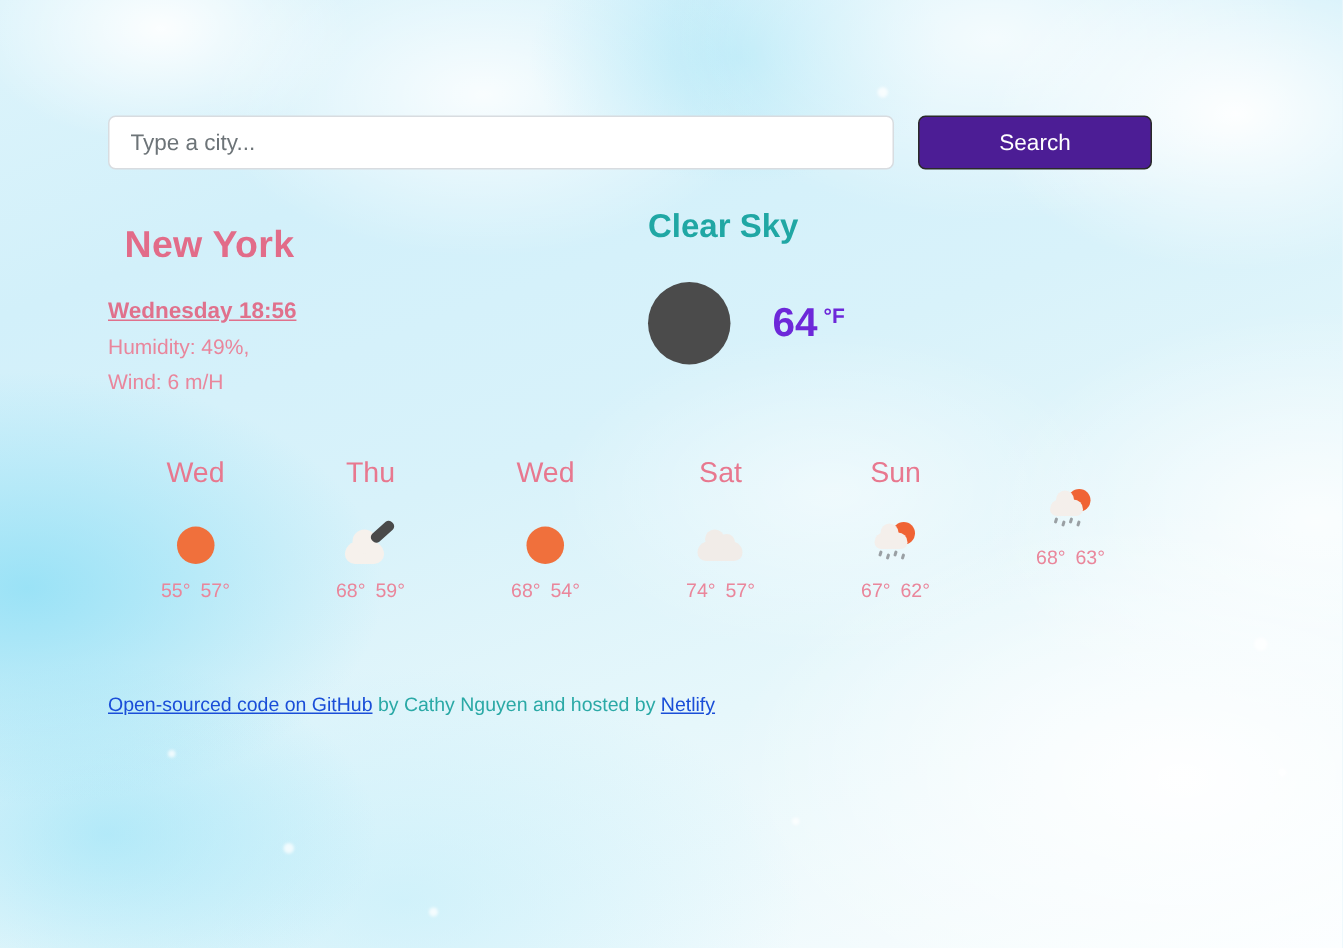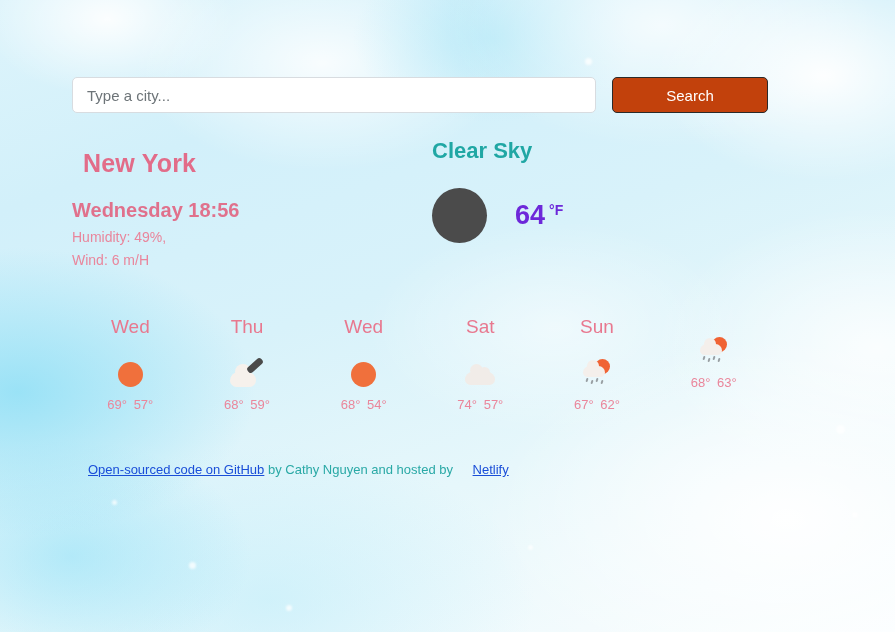--- a/index.html
+++ b/index.html
@@ -70,21 +70,21 @@
   .search-input::placeholder {
     color: #6d7478;
     opacity: 1;
   }
   .search-button {
     position: absolute;
     left: 540px;
     top: 0;
     width: 156px;
     height: 36px;
-    background: #c2410c;
+    background: #4c1d95;
     color: #ffffff;
     font-size: 15px;
     font-family: "Liberation Sans", sans-serif;
     border: 1px solid #2a2a2a;
     border-radius: 5px;
     cursor: pointer;
     padding: 0;
   }
 
   
@@ -102,23 +102,24 @@
   }
   .city-name {
     margin: 11px;
     font-size: 25px;
     font-weight: bold;
     color: #e26c89;
     letter-spacing: 0.2px;
   }
   .datetime {
     margin: 21px 0 0 0;
-    font-size: 20px;
+    font-size: 15px;
     font-weight: bold;
     color: #e0718c;
+    text-decoration: underline;
   }
   .detail-line {
     margin: 7px 0 0 0;
     font-size: 14px;
     font-weight: normal;
     color: #e9869c;
   }
 
   .current-right {
     position: absolute;
@@ -172,21 +173,21 @@
     width: 700px;
   }
   .forecast-title {
     margin: 0;
     font-size: 21px;
     font-weight: bold;
     color: #20a7a4;
     letter-spacing: 0.3px;
   }
   .forecast-days {
-    margin-top: 16px;
+    margin-top: 5px;
     display: flex;
   }
   .forecast-day {
     width: 120px;
     text-align: center;
   }
   .day-label {
     font-size: 19px;
     color: #e8788f;
     font-weight: normal;
@@ -339,21 +340,20 @@
   .footer {
     position: absolute;
     top: 462px;
     left: 72px;
     font-size: 13px;
     color: #2aa9a6;
   }
   .footer a {
     color: #1a4ed8;
     text-decoration: underline;
-    margin-left: 16px;
   }
 </style>
 </head>
 <body>
 
 <div class="sky">
   <div class="sparkle" style="left:585px; top:58px;  width:7px;  height:7px;"></div>
   <div class="sparkle" style="left:836px; top:425px; width:9px;  height:9px;"></div>
   <div class="sparkle" style="left:189px; top:562px; width:7px;  height:7px;"></div>
   <div class="sparkle" style="left:286px; top:605px; width:6px;  height:6px;"></div>
@@ -393,21 +393,21 @@
 
   <div class="forecast">
     <div class="forecast-days">
 
       <div class="forecast-day">
         <div class="day-label">Wed</div>
         <div class="day-icon-wrap">
           <div class="ic-sun"></div>
         </div>
         <div class="day-temps">
-          <span class="temp-max">69°</span>
+          <span class="temp-max">55°</span>
           <span class="temp-min">57°</span>
         </div>
       </div>
 
       <div class="forecast-day">
         <div class="day-label">Thu</div>
         <div class="day-icon-wrap">
           <div class="ic-broken">
             <div class="cl"></div>
               <div class="slash"></div>

